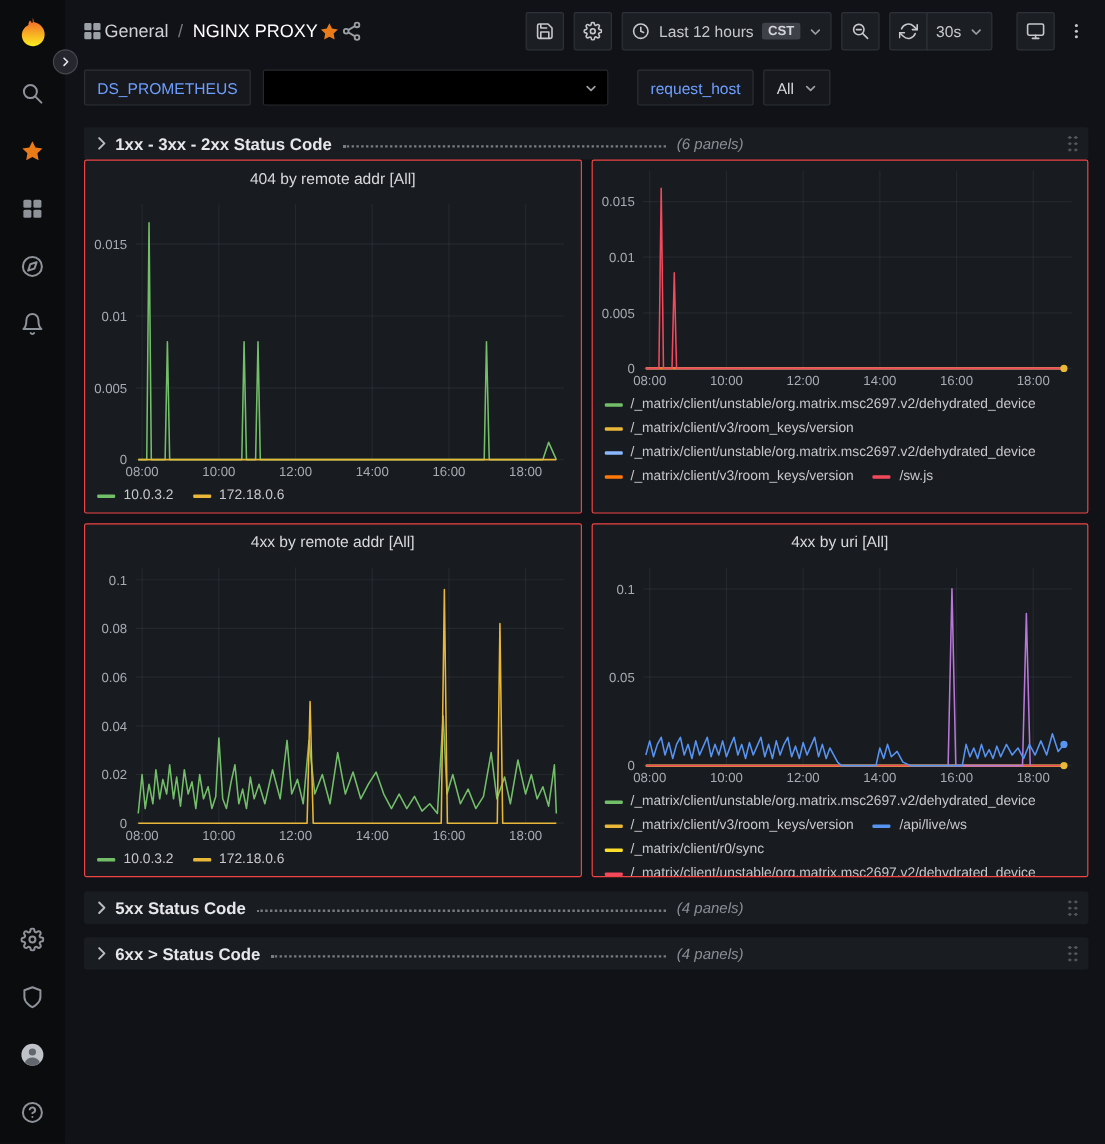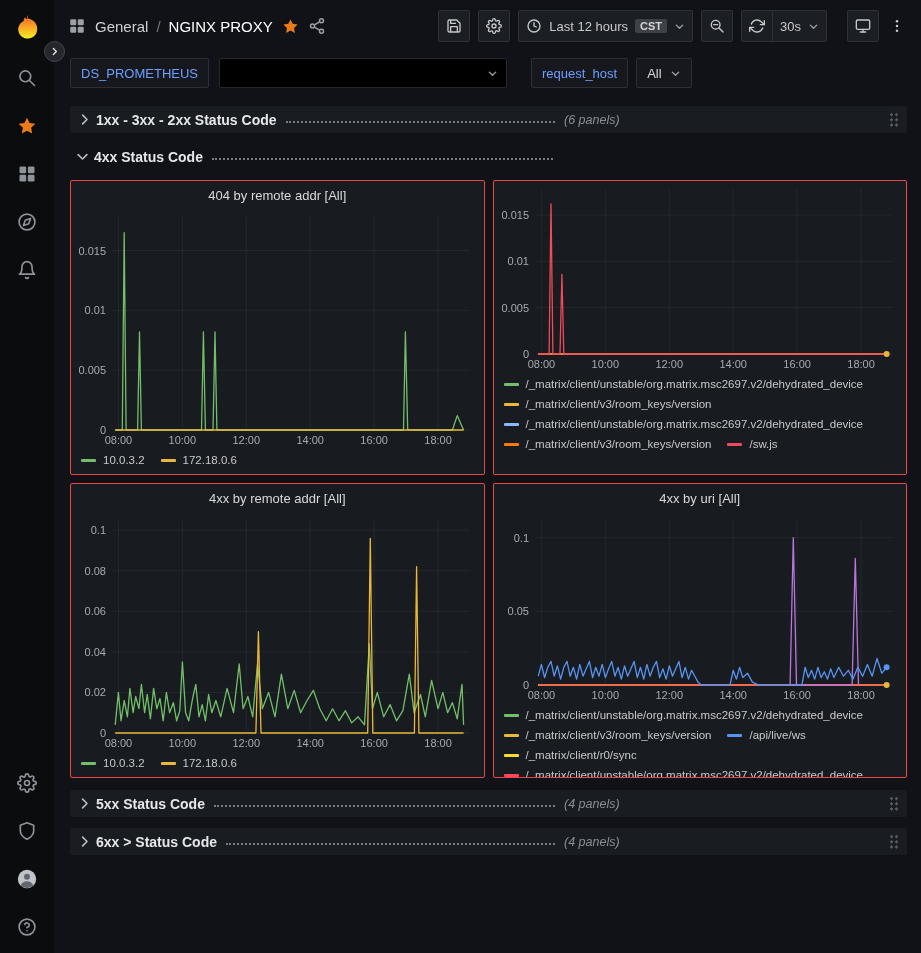--- a/index.html
+++ b/index.html
@@ -17,21 +17,21 @@
   .side-item.active{color:#eb7b18;}
   .side-bottom{margin-top:auto;display:flex;flex-direction:column;width:100%;padding-bottom:2px;}
   .expand-btn{position:fixed;left:44px;top:41px;width:21px;height:21px;border-radius:50%;
     background:#26272e;border:1px solid #47484f;color:#e7e8ea;display:flex;align-items:center;
     justify-content:center;z-index:6;cursor:pointer;font-size:11px;}
 
   
   .main{margin-left:54px;height:953px;display:flex;flex-direction:column;}
 
   
-  .navbar{height:52px;display:flex;align-items:center;padding:0 14px;gap:9px;flex:0 0 auto;}
+  .navbar{height:52px;display:flex;align-items:center;padding:0 14px;gap:1px;flex:0 0 auto;}
   .nav-ico{color:#9aa0a6;display:flex;cursor:pointer;}
   .nav-ico svg{width:18px;height:18px;}
   .crumbs{display:flex;align-items:center;gap:8px;font-size:15px;color:#cfd0d3;}
   .crumb-sep{color:#74787e;}
   .crumb-title{color:#ffffff;}
   .star-fav{color:#eb7b18;display:flex;cursor:pointer;}
   .star-fav svg{width:17px;height:17px;}
   .nav-right{margin-left:auto;display:flex;align-items:center;gap:8px;}
   .tbtn{height:32px;min-width:32px;display:inline-flex;align-items:center;justify-content:center;
     background:#1b1e23;border:1px solid #2e3238;border-radius:2px;color:#c7c8cc;gap:7px;
@@ -313,31 +313,20 @@
               <polyline points="9 5 16 12 9 19"></polyline>
             </svg>
           </span>
         <span class="row-title">1xx - 3xx - 2xx Status Code</span>
         <span class="leader"></span>
       </div>
       <span class="row-count">(6 panels)</span>
       <span class="drag-handle"></span>
     </div>
 
-    <div class="row-head row-4xx">
-      <div class="row-left">
-        <span class="row-chev down">
-            <svg viewBox="0 0 24 24" fill="none" stroke="currentColor" stroke-width="2.6" stroke-linecap="round" stroke-linejoin="round">
-              <polyline points="9 5 16 12 9 19"></polyline>
-            </svg>
-          </span>
-        <span class="row-title">4xx Status Code</span>
-        <span class="leader"></span>
-      </div>
-    </div>
 
     <div class="panels">
       <section class="panel">
         <div class="panel-title">404 by remote addr [All]</div>
         <div class="chart chart-tall">
             <svg width="413" height="238" style="font-family: inherit;">
               <line x1="47.433303491495074" y1="8" x2="47.433303491495074" y2="221" stroke="rgba(204,204,220,0.07)"></line>
               <text x="47.433303491495074" y="235" text-anchor="middle" fill="#a7abb2" font-size="11">08:00</text>
               <line x1="111.35452103849597" y1="8" x2="111.35452103849597" y2="221" stroke="rgba(204,204,220,0.07)"></line>
               <text x="111.35452103849597" y="235" text-anchor="middle" fill="#a7abb2" font-size="11">10:00</text>

